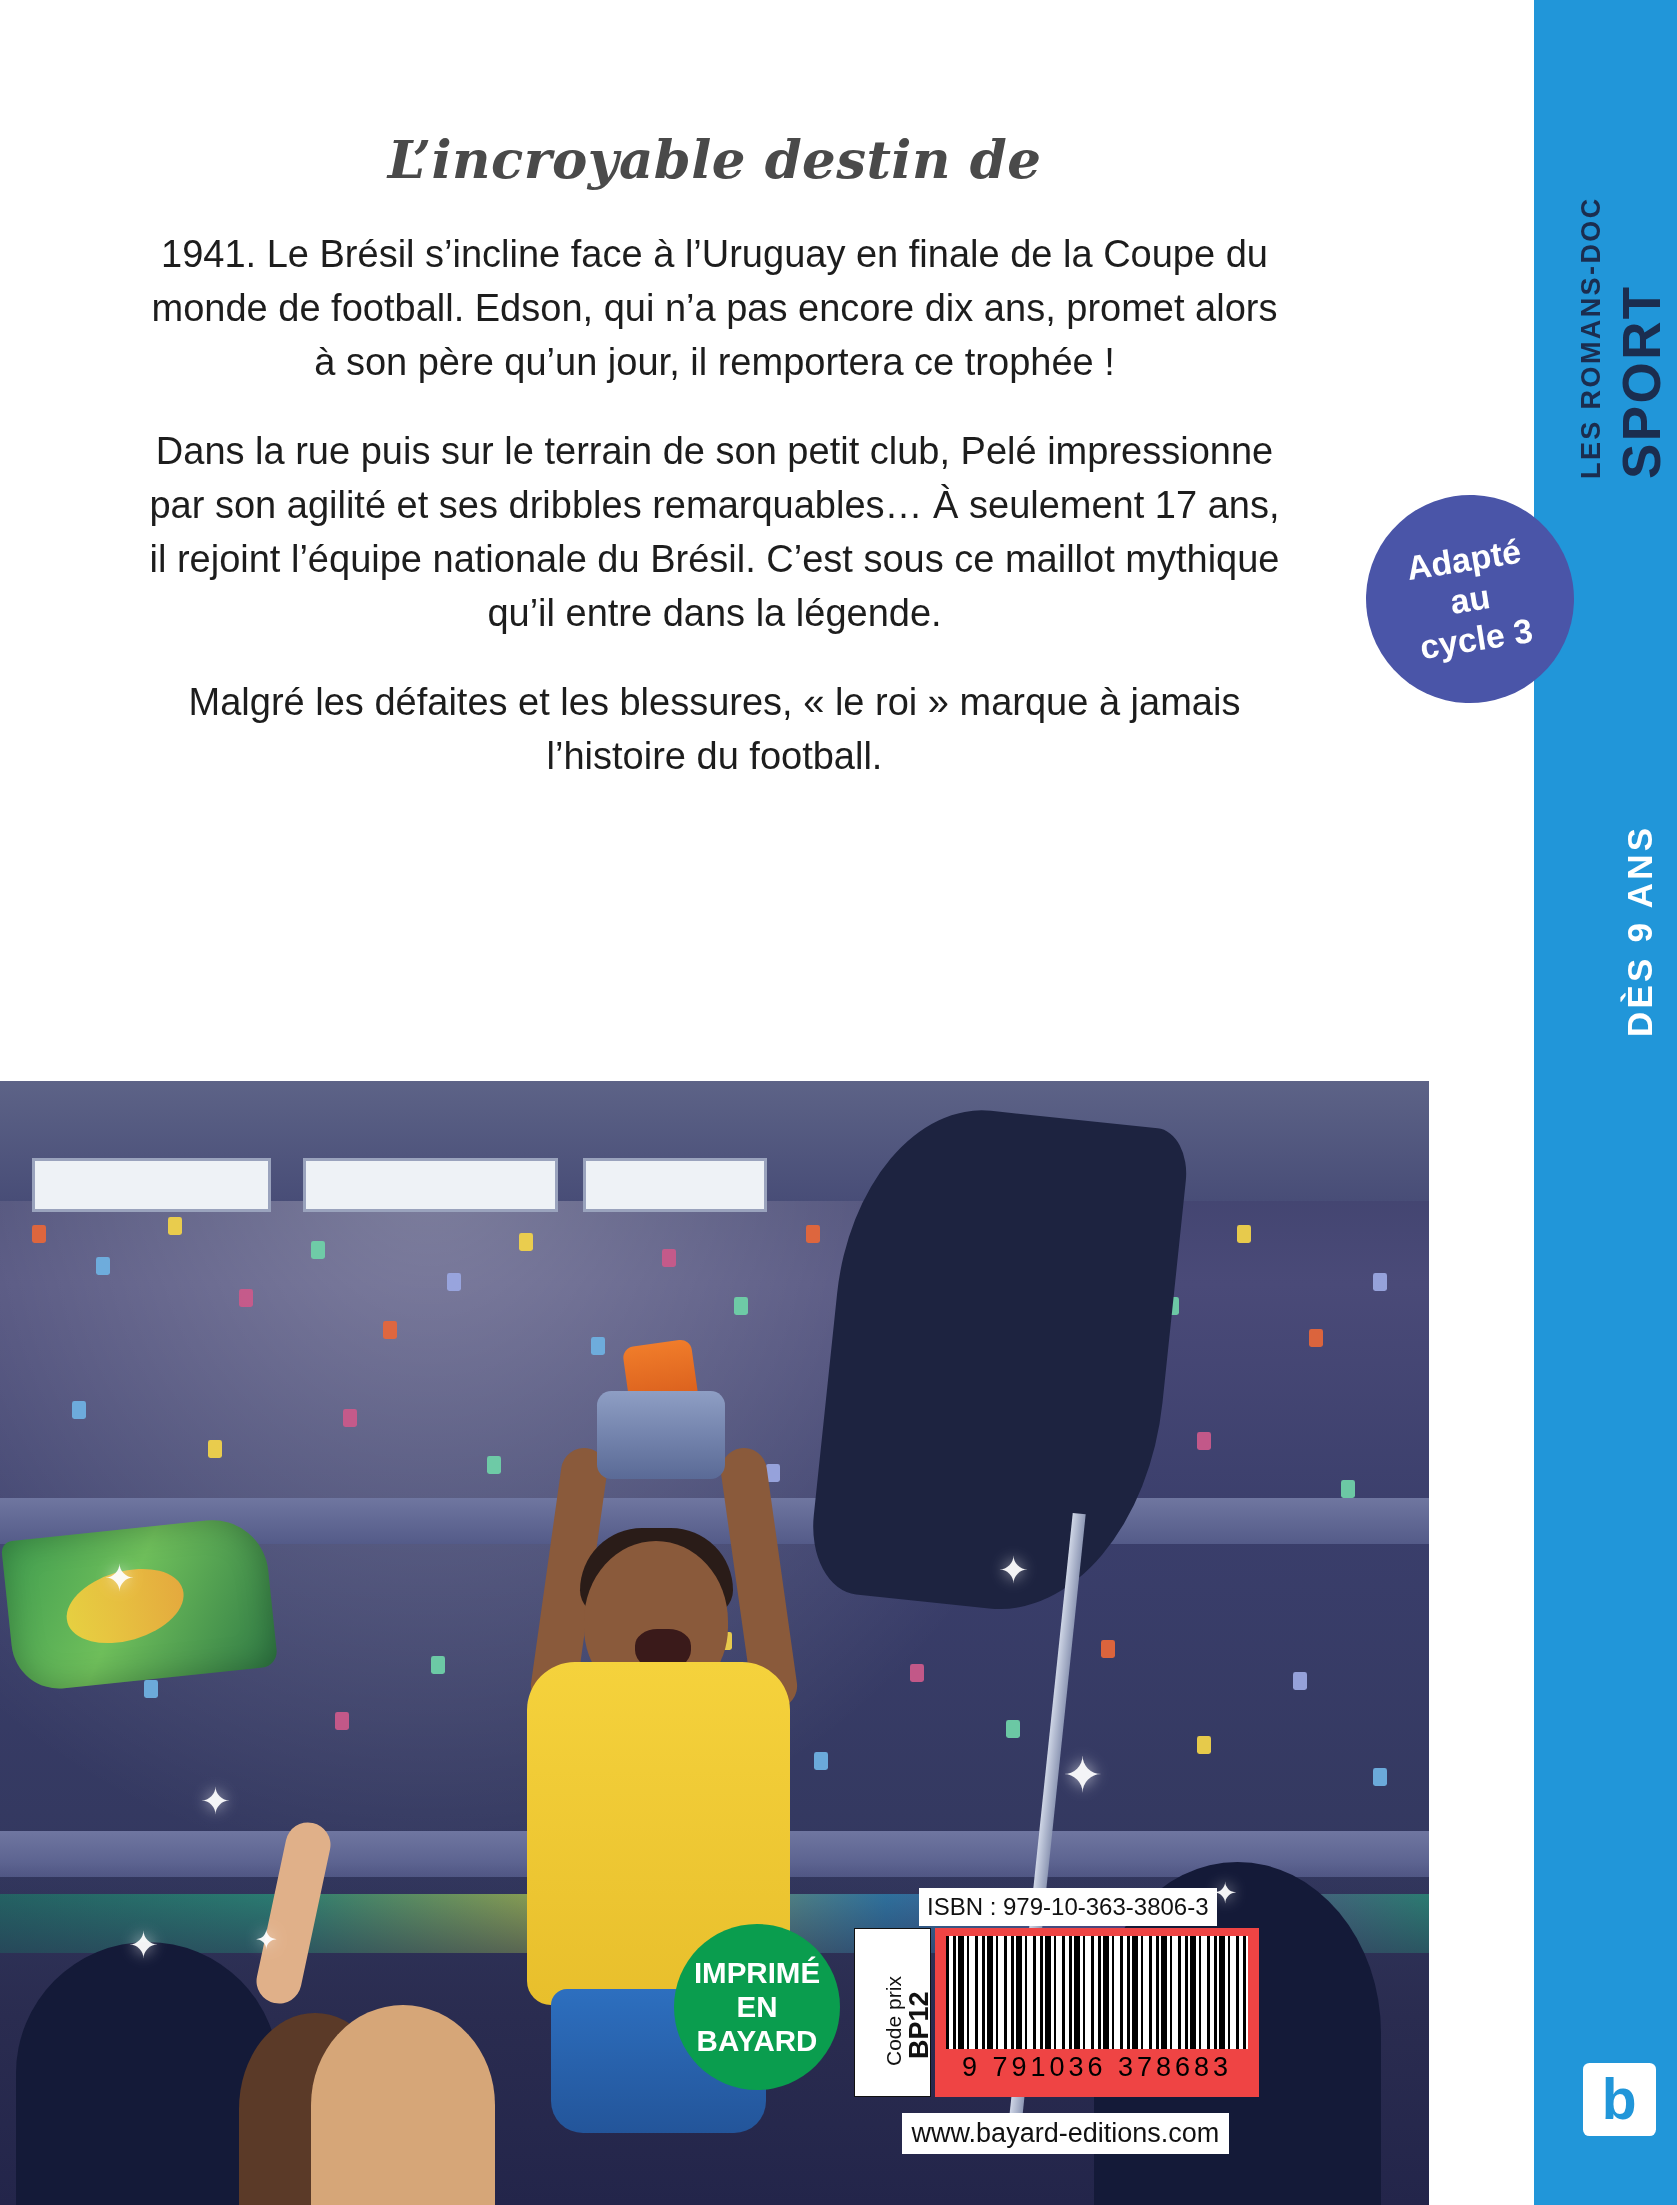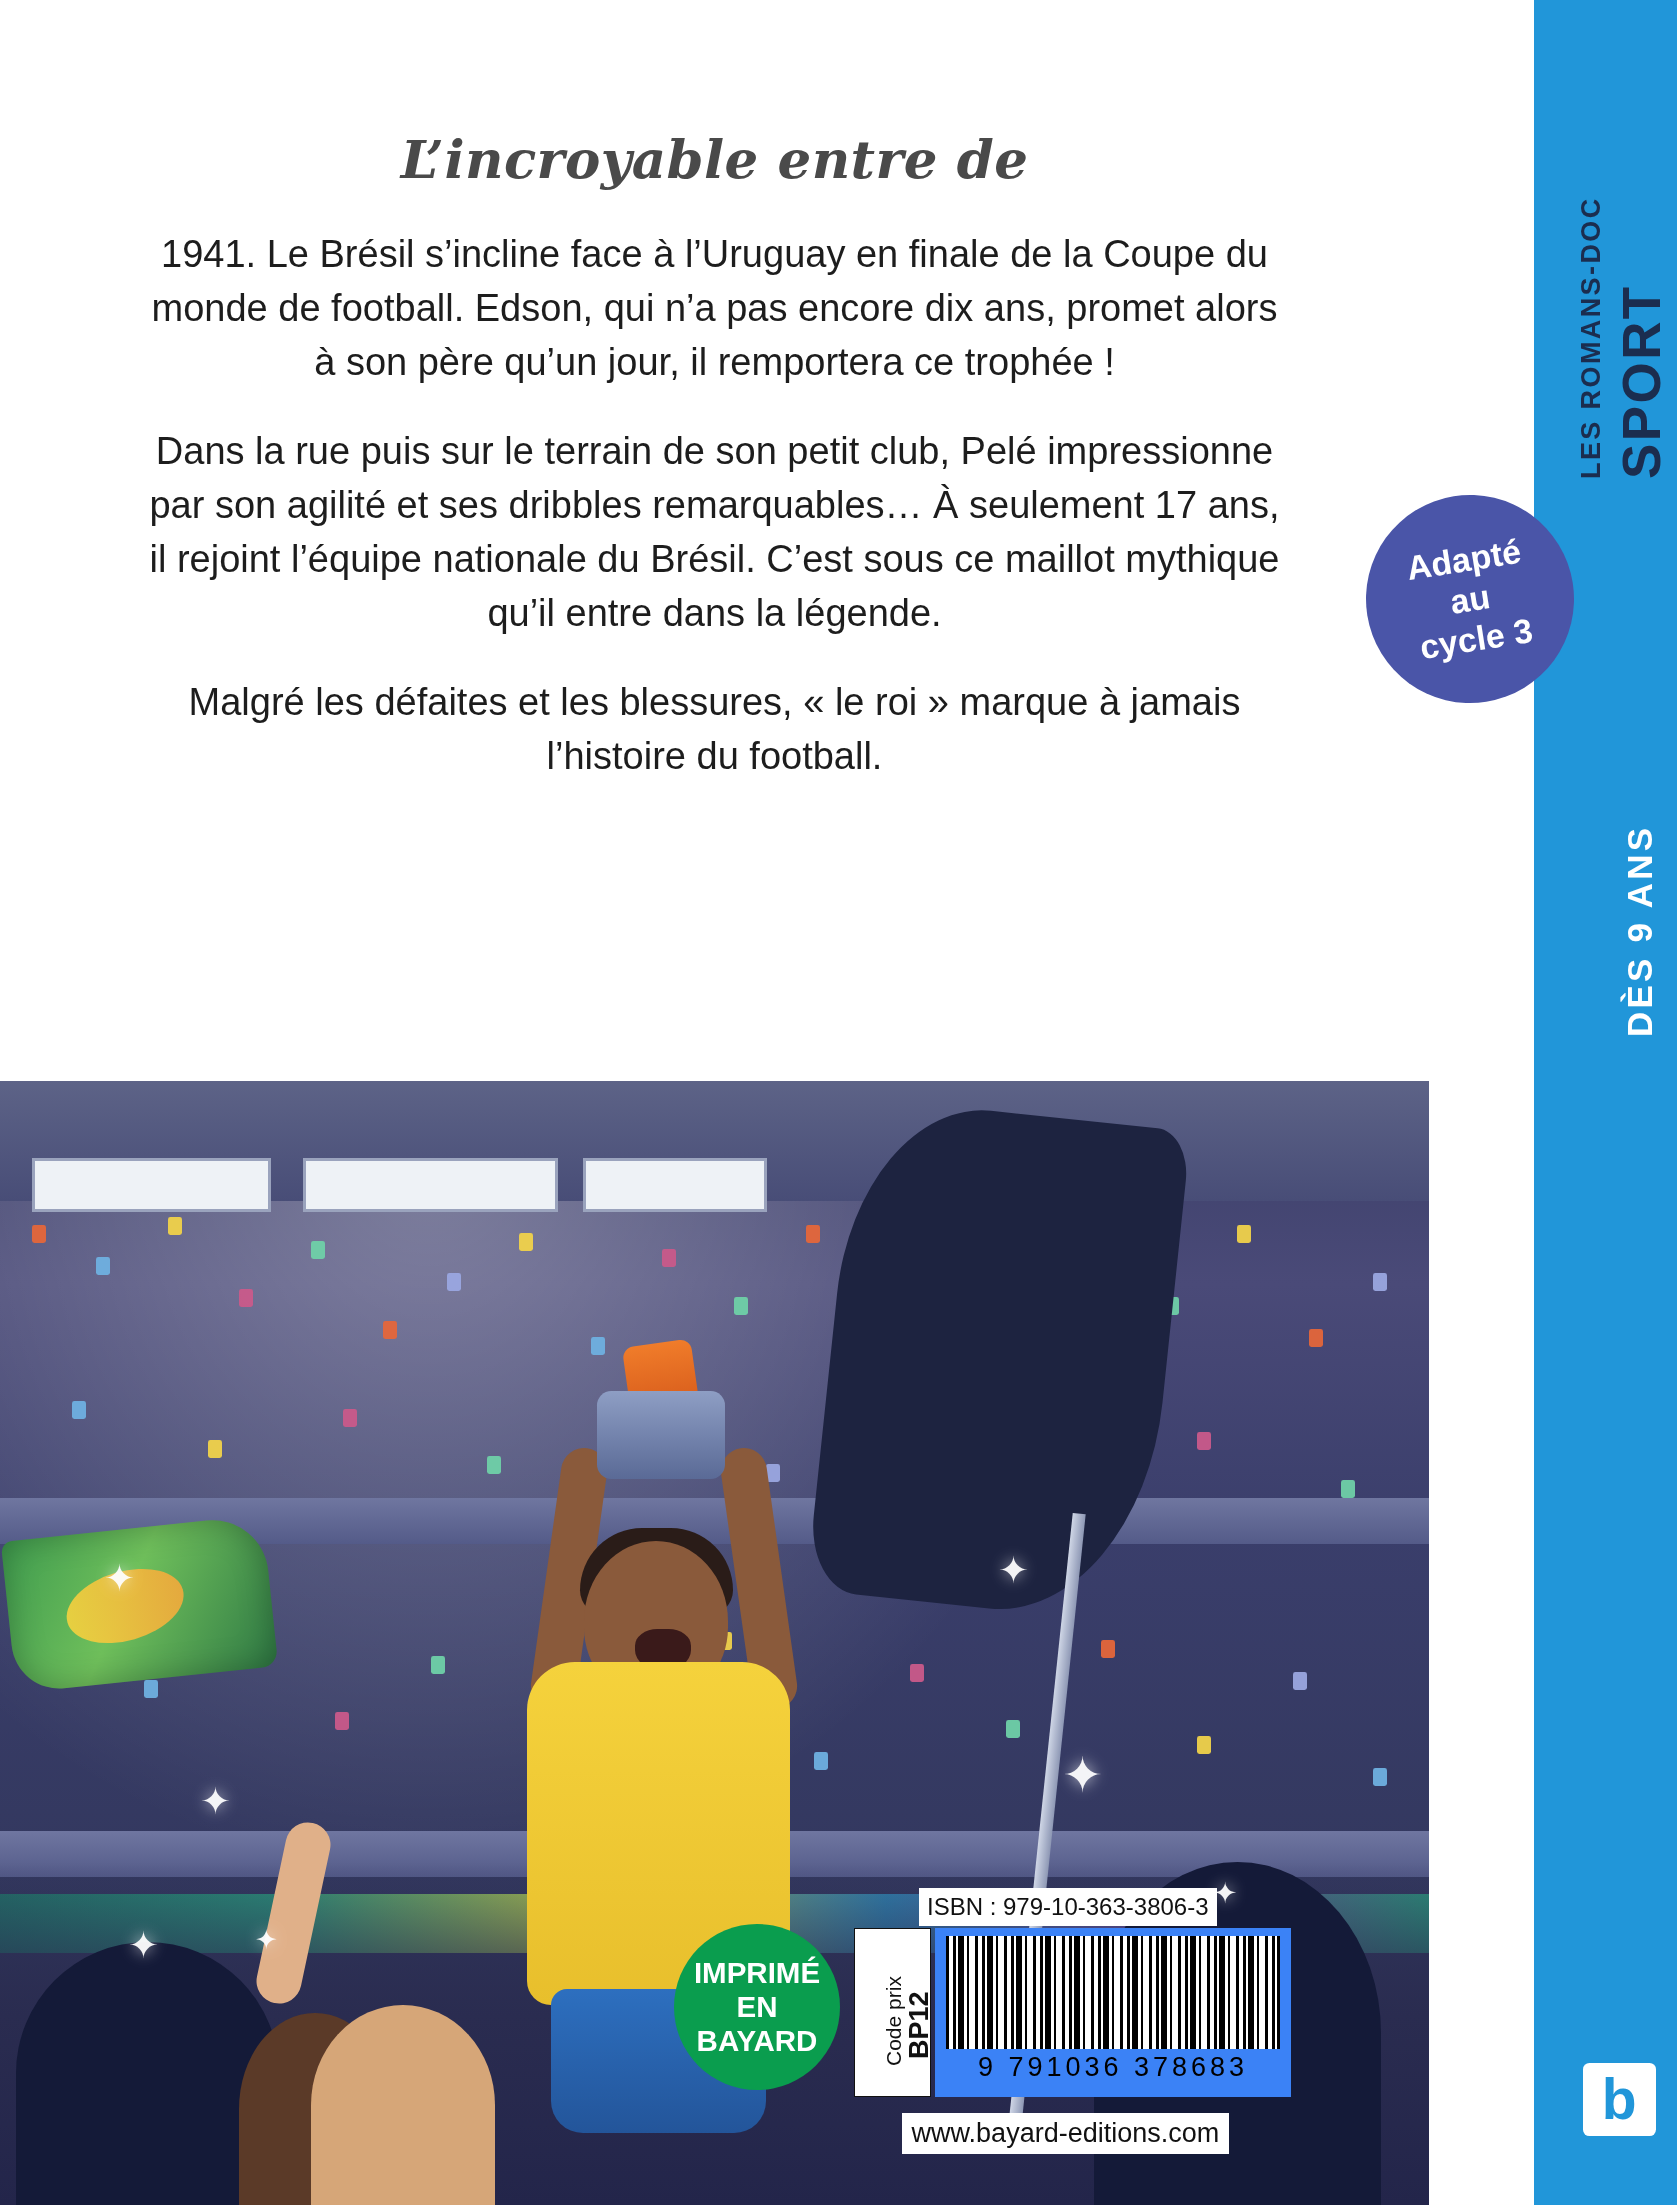--- a/index.html
+++ b/index.html
@@ -389,23 +389,23 @@
     color: #111;
     background: #ffffff;
     padding: 4.8px 8px;
     font-family: "Liberation Sans", sans-serif;
     white-space: nowrap;
   }
   .barcode-box {
     position: absolute;
     left: 935px;
     top: 1928px;
-    width: 356px;
+    width: 324px;
     height: 169px;
-    background: #3b82f6;
+    background: #ef4444;
     padding: 8px 11.2px 4.8px 11.2px;
     box-sizing: border-box;
   }
   .bars {
     position: relative;
     width: 100%;
     height: 113px;
     background:
       repeating-linear-gradient(90deg,
         #000 0px, #000 3.2px, #fff 3.2px, #fff 7.2px,
@@ -610,21 +610,21 @@
     <div class="sparkle" style="left:104px; top:479px;">✦</div>
     <div class="sparkle" style="left:200px; top:702px;">✦</div>
     <div class="sparkle" style="left:128px; top:846px;">✦</div>
     <div class="sparkle" style="left:255px; top:846px; font-size:27px;">✦</div>
     <div class="sparkle" style="left:998px; top:471px;">✦</div>
     <div class="sparkle" style="left:1062px; top:670px; font-size:49px;">✦</div>
     <div class="sparkle" style="left:1213px; top:798px; font-size:29px;">✦</div>
   </div>
 
   <div class="text-area">
-    <div class="title-pre">L’incroyable entre de</div>
+    <div class="title-pre">L’incroyable destin de</div>
     <p class="blurb">1941. Le Brésil s’incline face à l’Uruguay en finale de la Coupe du monde de football. Edson, qui n’a pas encore dix ans, promet alors à son père qu’un jour, il remportera ce trophée !</p>
     <p class="blurb">Dans la rue puis sur le terrain de son petit club, Pelé impressionne par son agilité et ses dribbles remarquables… À seulement 17 ans, il rejoint l’équipe nationale du Brésil. C’est sous ce maillot mythique qu’il entre dans la légende.</p>
     <p class="blurb">Malgré les défaites et les blessures, « le roi » marque à jamais l’histoire du football.</p>
   </div>
 
   <div class="spine">
     <div class="spine-series">
       <div class="rot series-label">LES ROMANS-DOC</div>
       <div class="rot series-sport">SPORT</div>
     </div>

